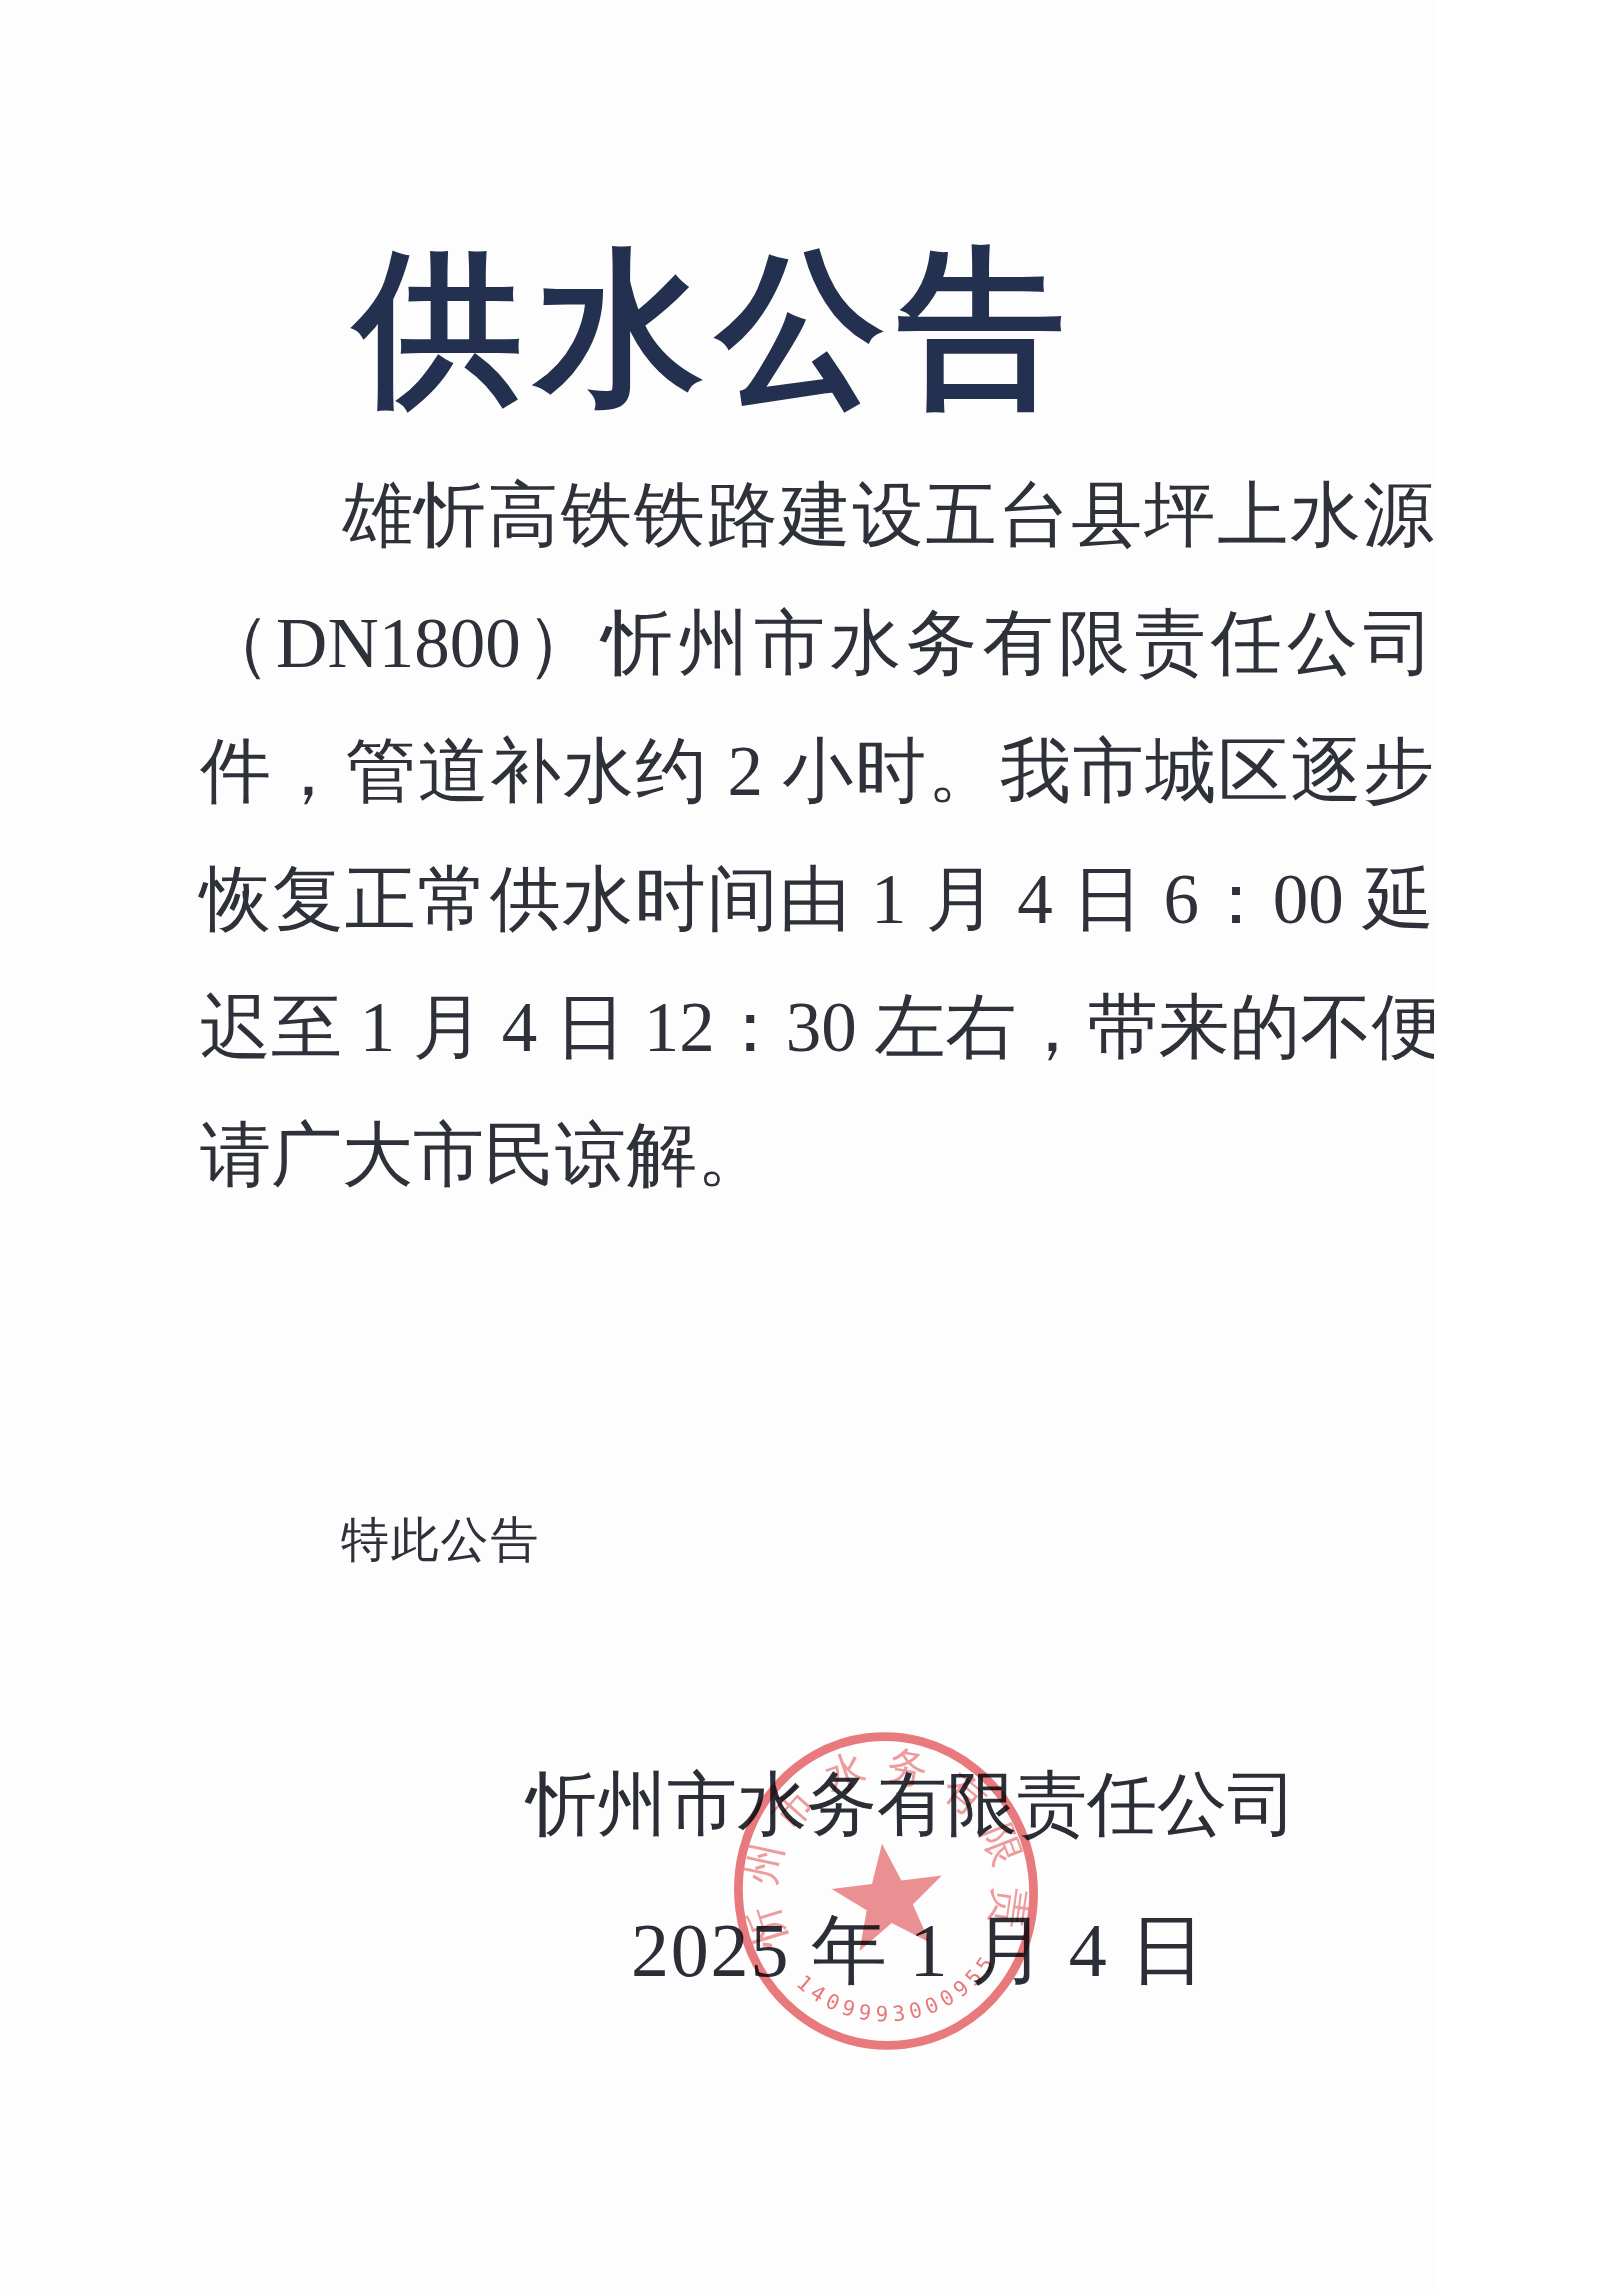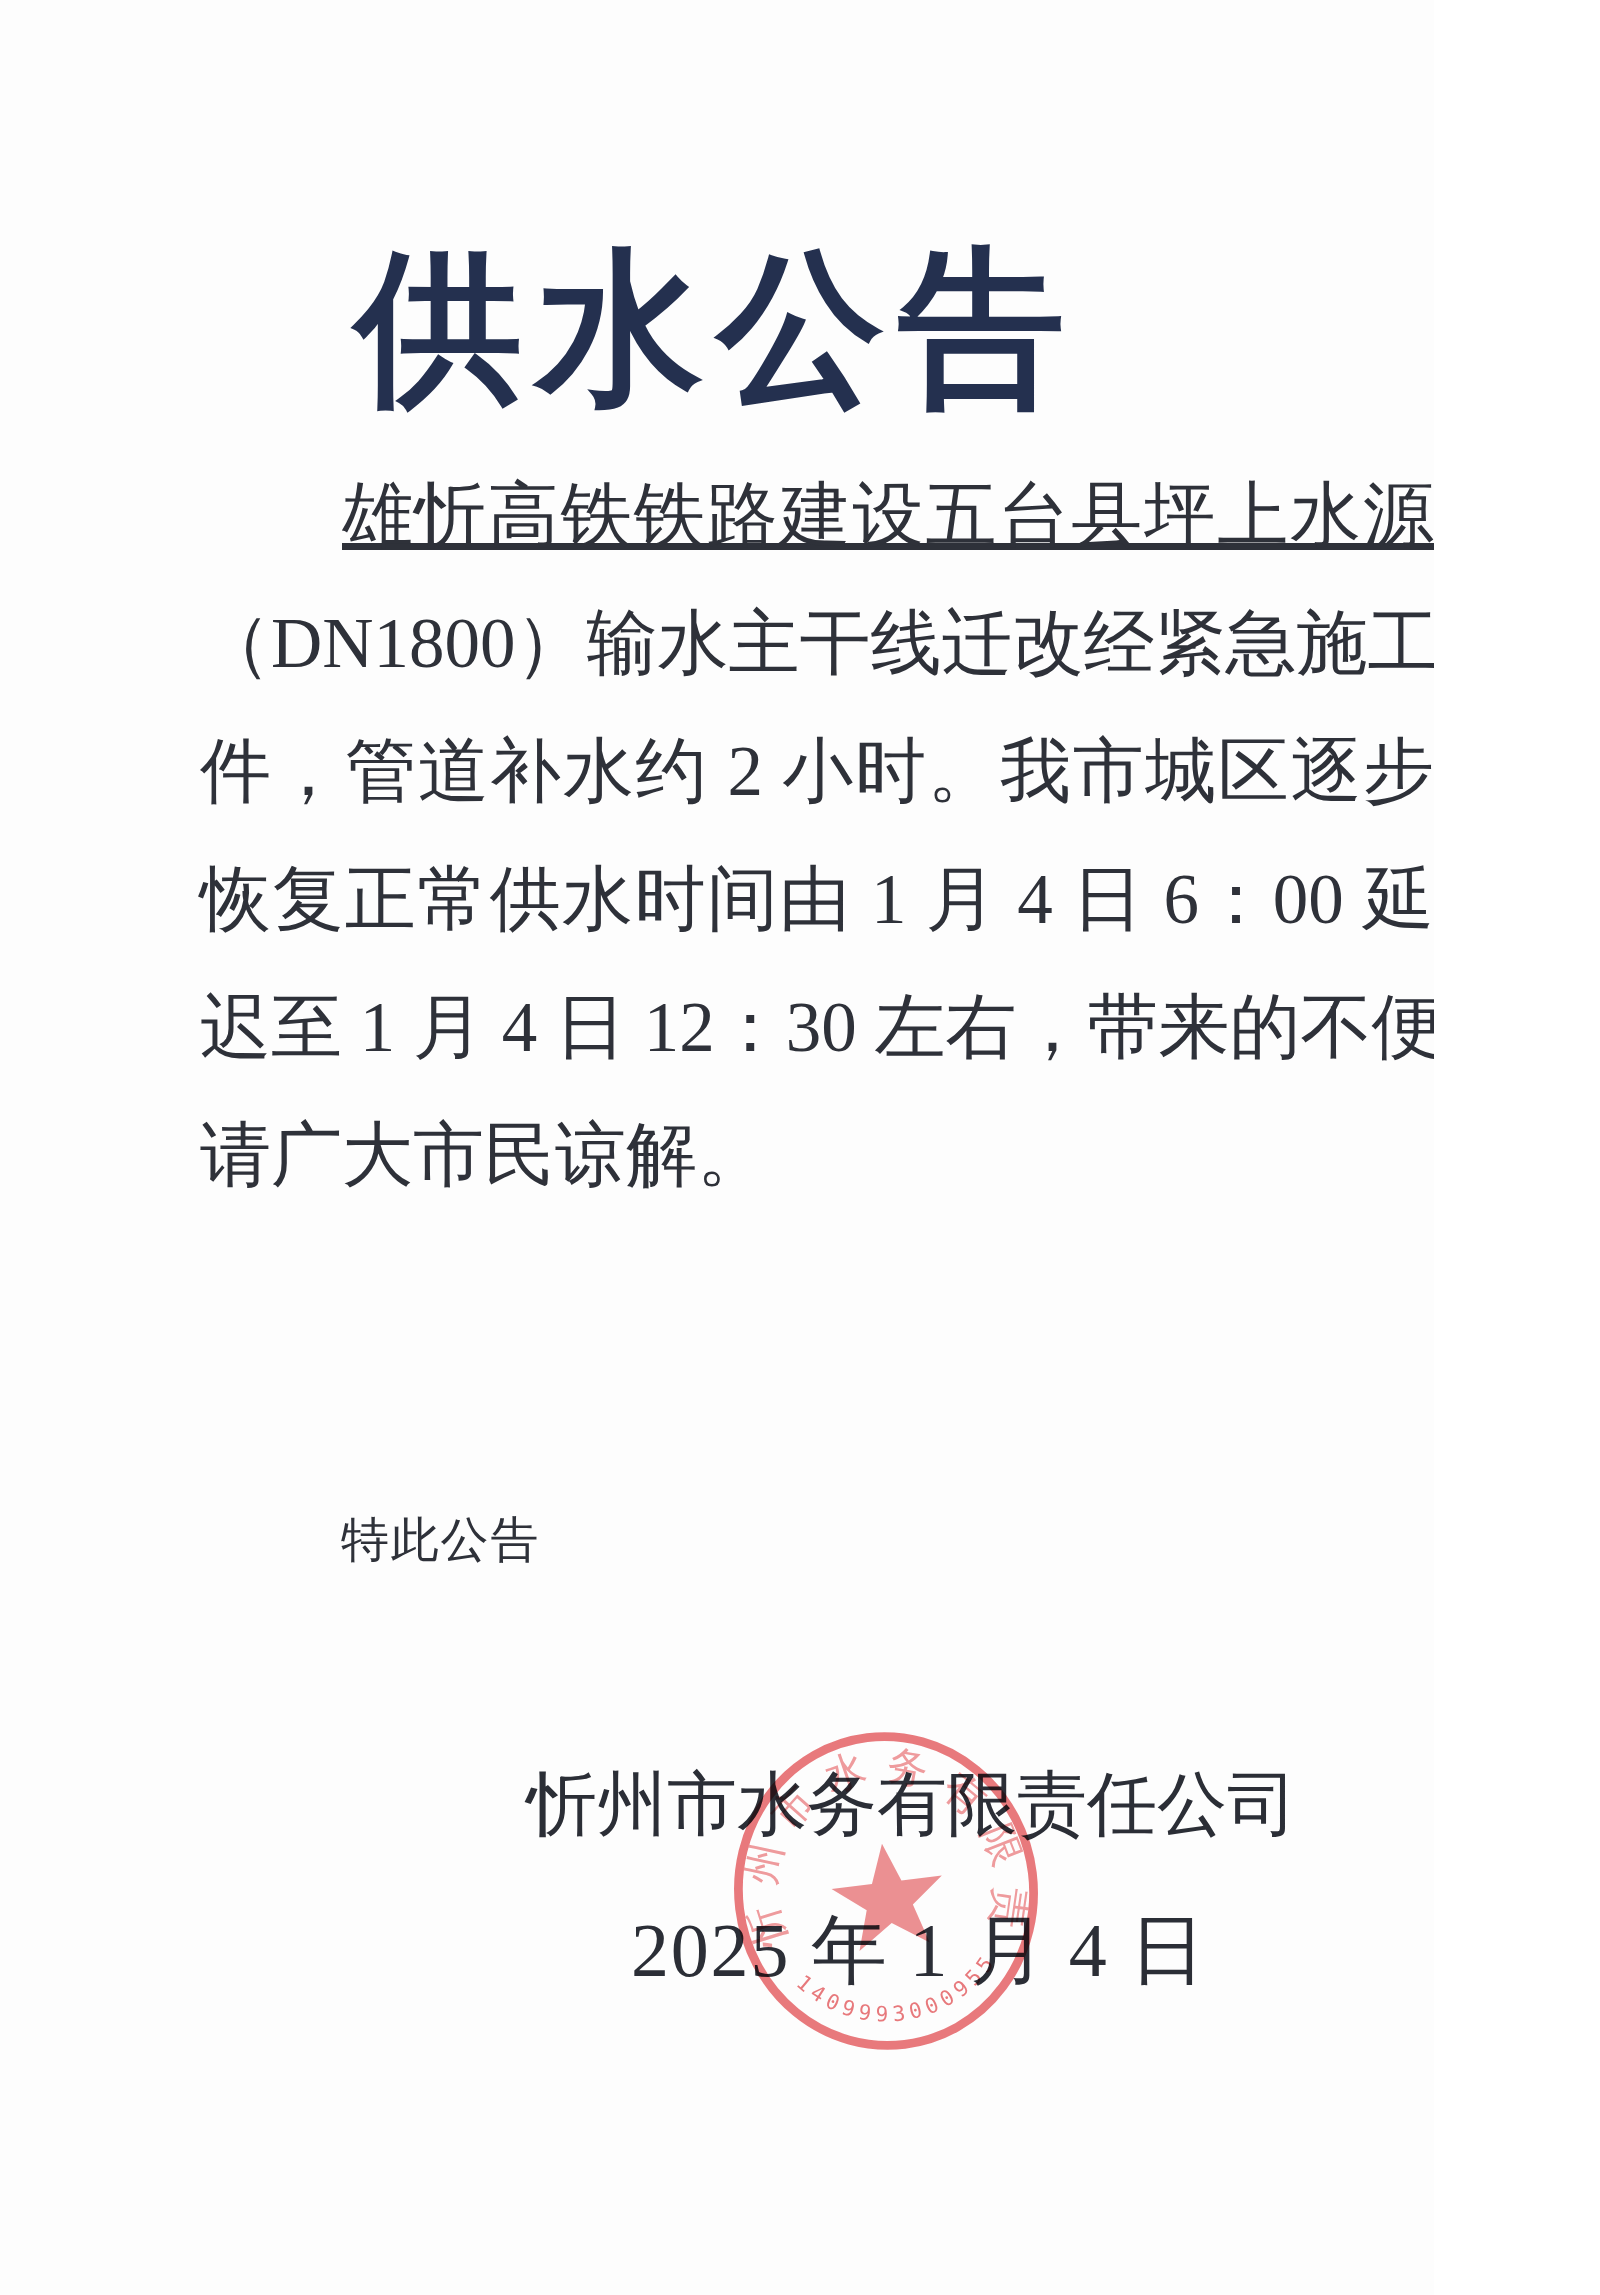--- a/index.html
+++ b/index.html
@@ -21,21 +21,21 @@
   .doc-body {
     position:absolute; top:451px; left:200px; width:1234px;
     font-size:71px; line-height:128px;
     color:#2e3139;
   }
   .doc-line {
     text-align:justify;
     text-align-last:justify;
     white-space:nowrap;
   }
-  .doc-line.first { padding-left:142px;text-decoration:underline; }
+  .doc-line.first { padding-left:142px; }
   .doc-line.last  { text-align-last:left; white-space:normal; }
   .doc-closing {
     position:absolute; top:1508px; left:341px;
     font-size:48px; color:#2e3139;
     letter-spacing:1.8px;
   }
   .sig-company {
     position:absolute; top:1758px; left:527px;
     font-size:70px; color:#2b2e36;
     letter-spacing:0px;
@@ -56,21 +56,21 @@
 </style>
 </head>
 <body>
 
 <div class="page">
 
   <h1 class="doc-title">供水公告</h1>
 
   <div class="doc-body">
     <div class="doc-line first">雄忻高铁铁路建设五台县坪上水源</div>
-    <div class="doc-line">（DN1800）输水主干线迁改经紧急施工</div>
+    <div class="doc-line">（DN1800）忻州市水务有限责任公司</div>
     <div class="doc-line">件，管道补水约 2 小时。我市城区逐步</div>
     <div class="doc-line">恢复正常供水时间由 1 月 4 日 6：00 延</div>
     <div class="doc-line">迟至 1 月 4 日 12：30 左右，带来的不便</div>
     <div class="doc-line last">请广大市民谅解。</div>
   </div>
 
   <div class="doc-closing">特此公告</div>
 
   <div class="sig-company">忻州市水务有限责任公司</div>
 

